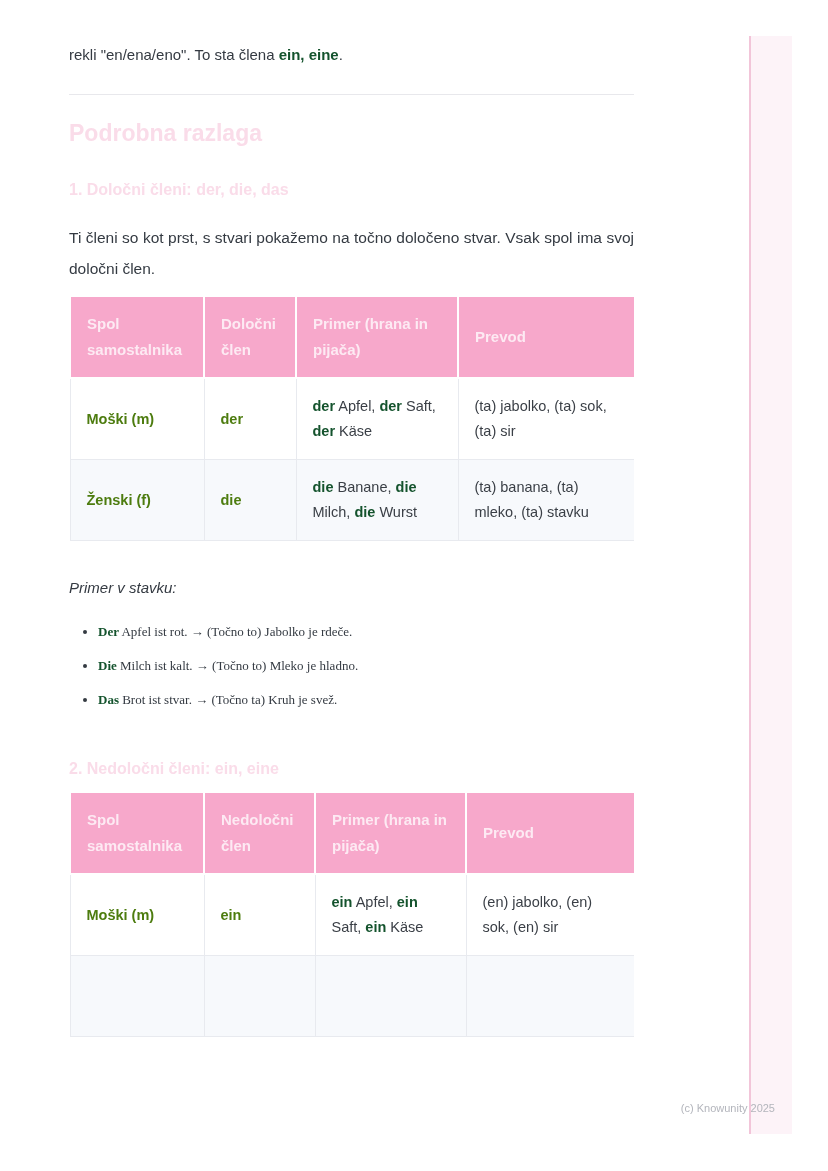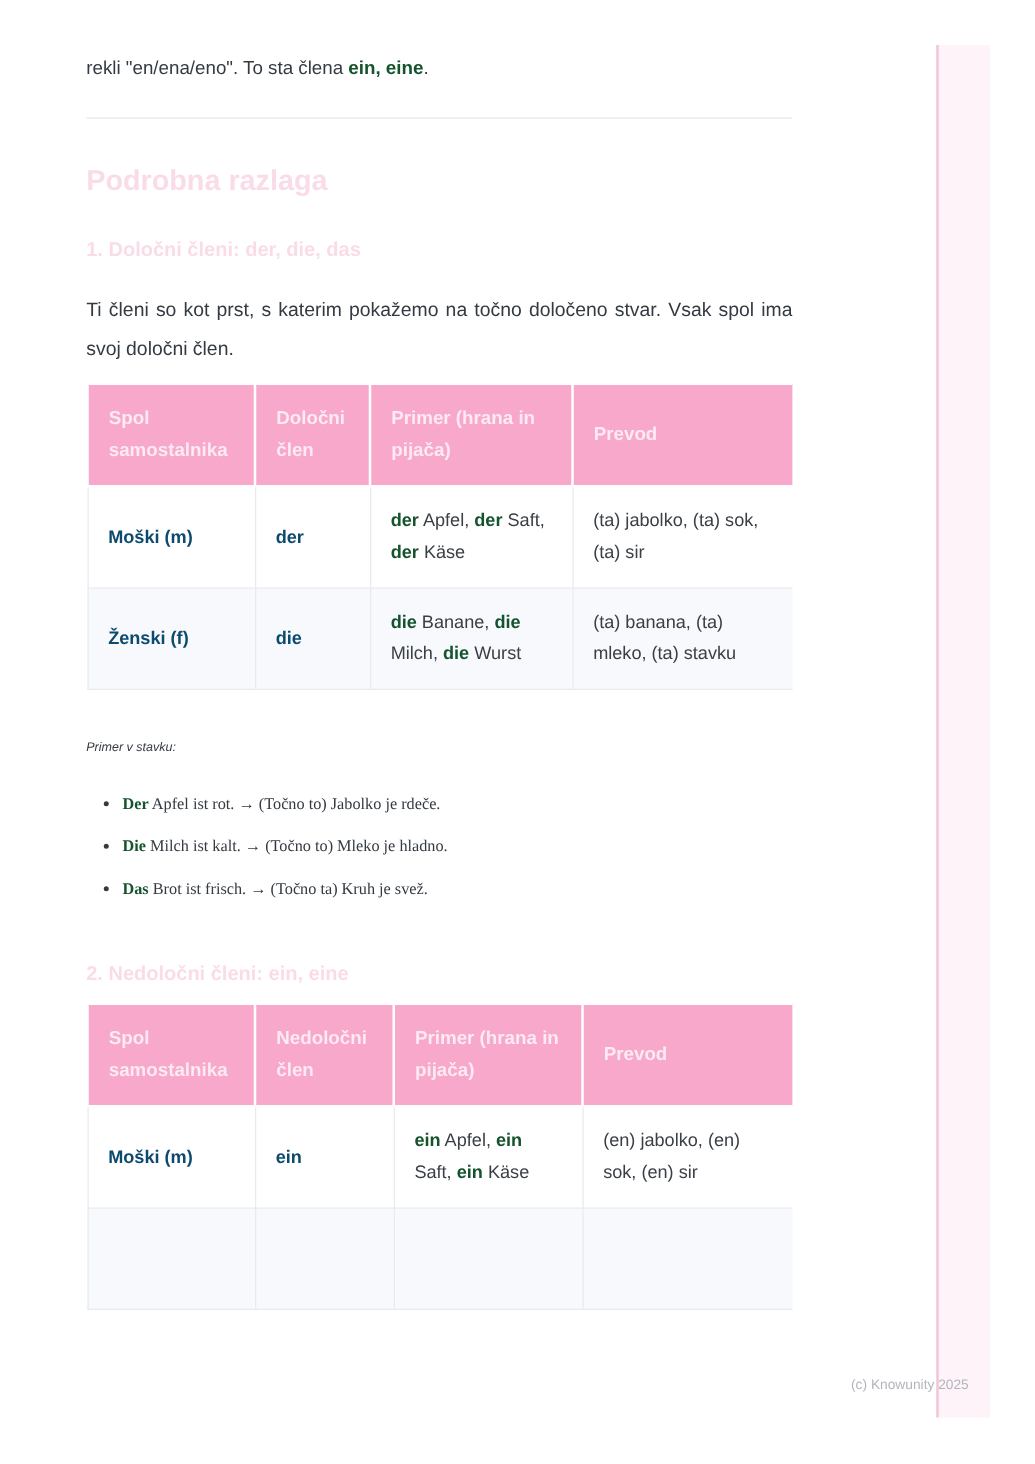--- a/index.html
+++ b/index.html
@@ -34,21 +34,21 @@
     font-size: 15px;
     line-height: 22px;
     color: #343a42;
   }
   .divider {
     border: none;
     border-top: 1px solid #e8e8ec;
     margin: 28px 0 0 0;
   }
   .h-main {
-    margin: 35px 0 0 0;
+    margin: 24px 0 0 0;
     font-size: 23px;
     line-height: 28px;
     font-weight: 700;
     color: #fadce9;
   }
   .h-sub {
     margin: 31px 0 0 0;
     font-size: 16px;
     line-height: 23px;
     font-weight: 700;
@@ -84,25 +84,25 @@
   .tbl td {
     border: 1px solid #e8eaef;
     padding: 15px 16px;
     font-size: 14.5px;
     line-height: 25px;
     vertical-align: middle;
     color: #3a3f46;
     background: #ffffff;
   }
   .tbl tr.alt td { background: #f7f9fc; }
-  .tbl td.strong-cell { font-weight: 700; color: #0c4a6e; }
+  .tbl td.strong-cell { font-weight: 700; color: #4d7c0f; }
   .tbl tr.clipped td { height: 50px; }
   .example-label {
     margin: 36px 0 0 0;
-    font-size: 10px;
+    font-size: 15px;
     line-height: 22px;
     font-style: italic;
     color: #343a42;
   }
   ul.example-list {
     margin: 22px 0 0 0;
     padding: 0 0 0 29px;
     list-style: disc;
   }
   ul.example-list li {
@@ -131,21 +131,21 @@
   <div class="content">
 
     <p class="intro"><span>rekli "en/ena/eno". To sta člena </span><b>ein, eine</b><span>.</span></p>
 
     <hr class="divider">
 
     <h2 class="h-main">Podrobna razlaga</h2>
 
     <h3 class="h-sub">1. Določni členi: der, die, das</h3>
 
-    <p class="body-p">Ti členi so kot prst, s katerim pokažemo na točno določeno stvar. Vsak spol ima svoj določni člen.</p>
+    <p class="body-p">Ti členi so kot prst, s stvari pokažemo na točno določeno stvar. Vsak spol ima svoj določni člen.</p>
 
     <table class="tbl">
       <colgroup>
         <col style="width:134px">
           <col style="width:92px">
           <col style="width:162px">
           <col style="width:177px">
       </colgroup>
       <thead>
         <tr>
@@ -169,21 +169,21 @@
           <td>(ta) banana, (ta) mleko, (ta) stavku</td>
         </tr>
       </tbody>
     </table>
 
     <p class="example-label">Primer v stavku:</p>
 
     <ul class="example-list">
       <li><b>Der</b><span> Apfel ist rot. → (Točno to) Jabolko je rdeče.</span></li>
       <li><b>Die</b><span> Milch ist kalt. → (Točno to) Mleko je hladno.</span></li>
-      <li><b>Das</b><span> Brot ist frisch. → (Točno ta) Kruh je svež.</span></li>
+      <li><b>Das</b><span> Brot ist stvar. → (Točno ta) Kruh je svež.</span></li>
     </ul>
 
     <h3 class="h-sub h-sub2">2. Nedoločni členi: ein, eine</h3>
 
 
     <table class="tbl">
       <colgroup>
         <col style="width:134px">
           <col style="width:111px">
           <col style="width:151px">

